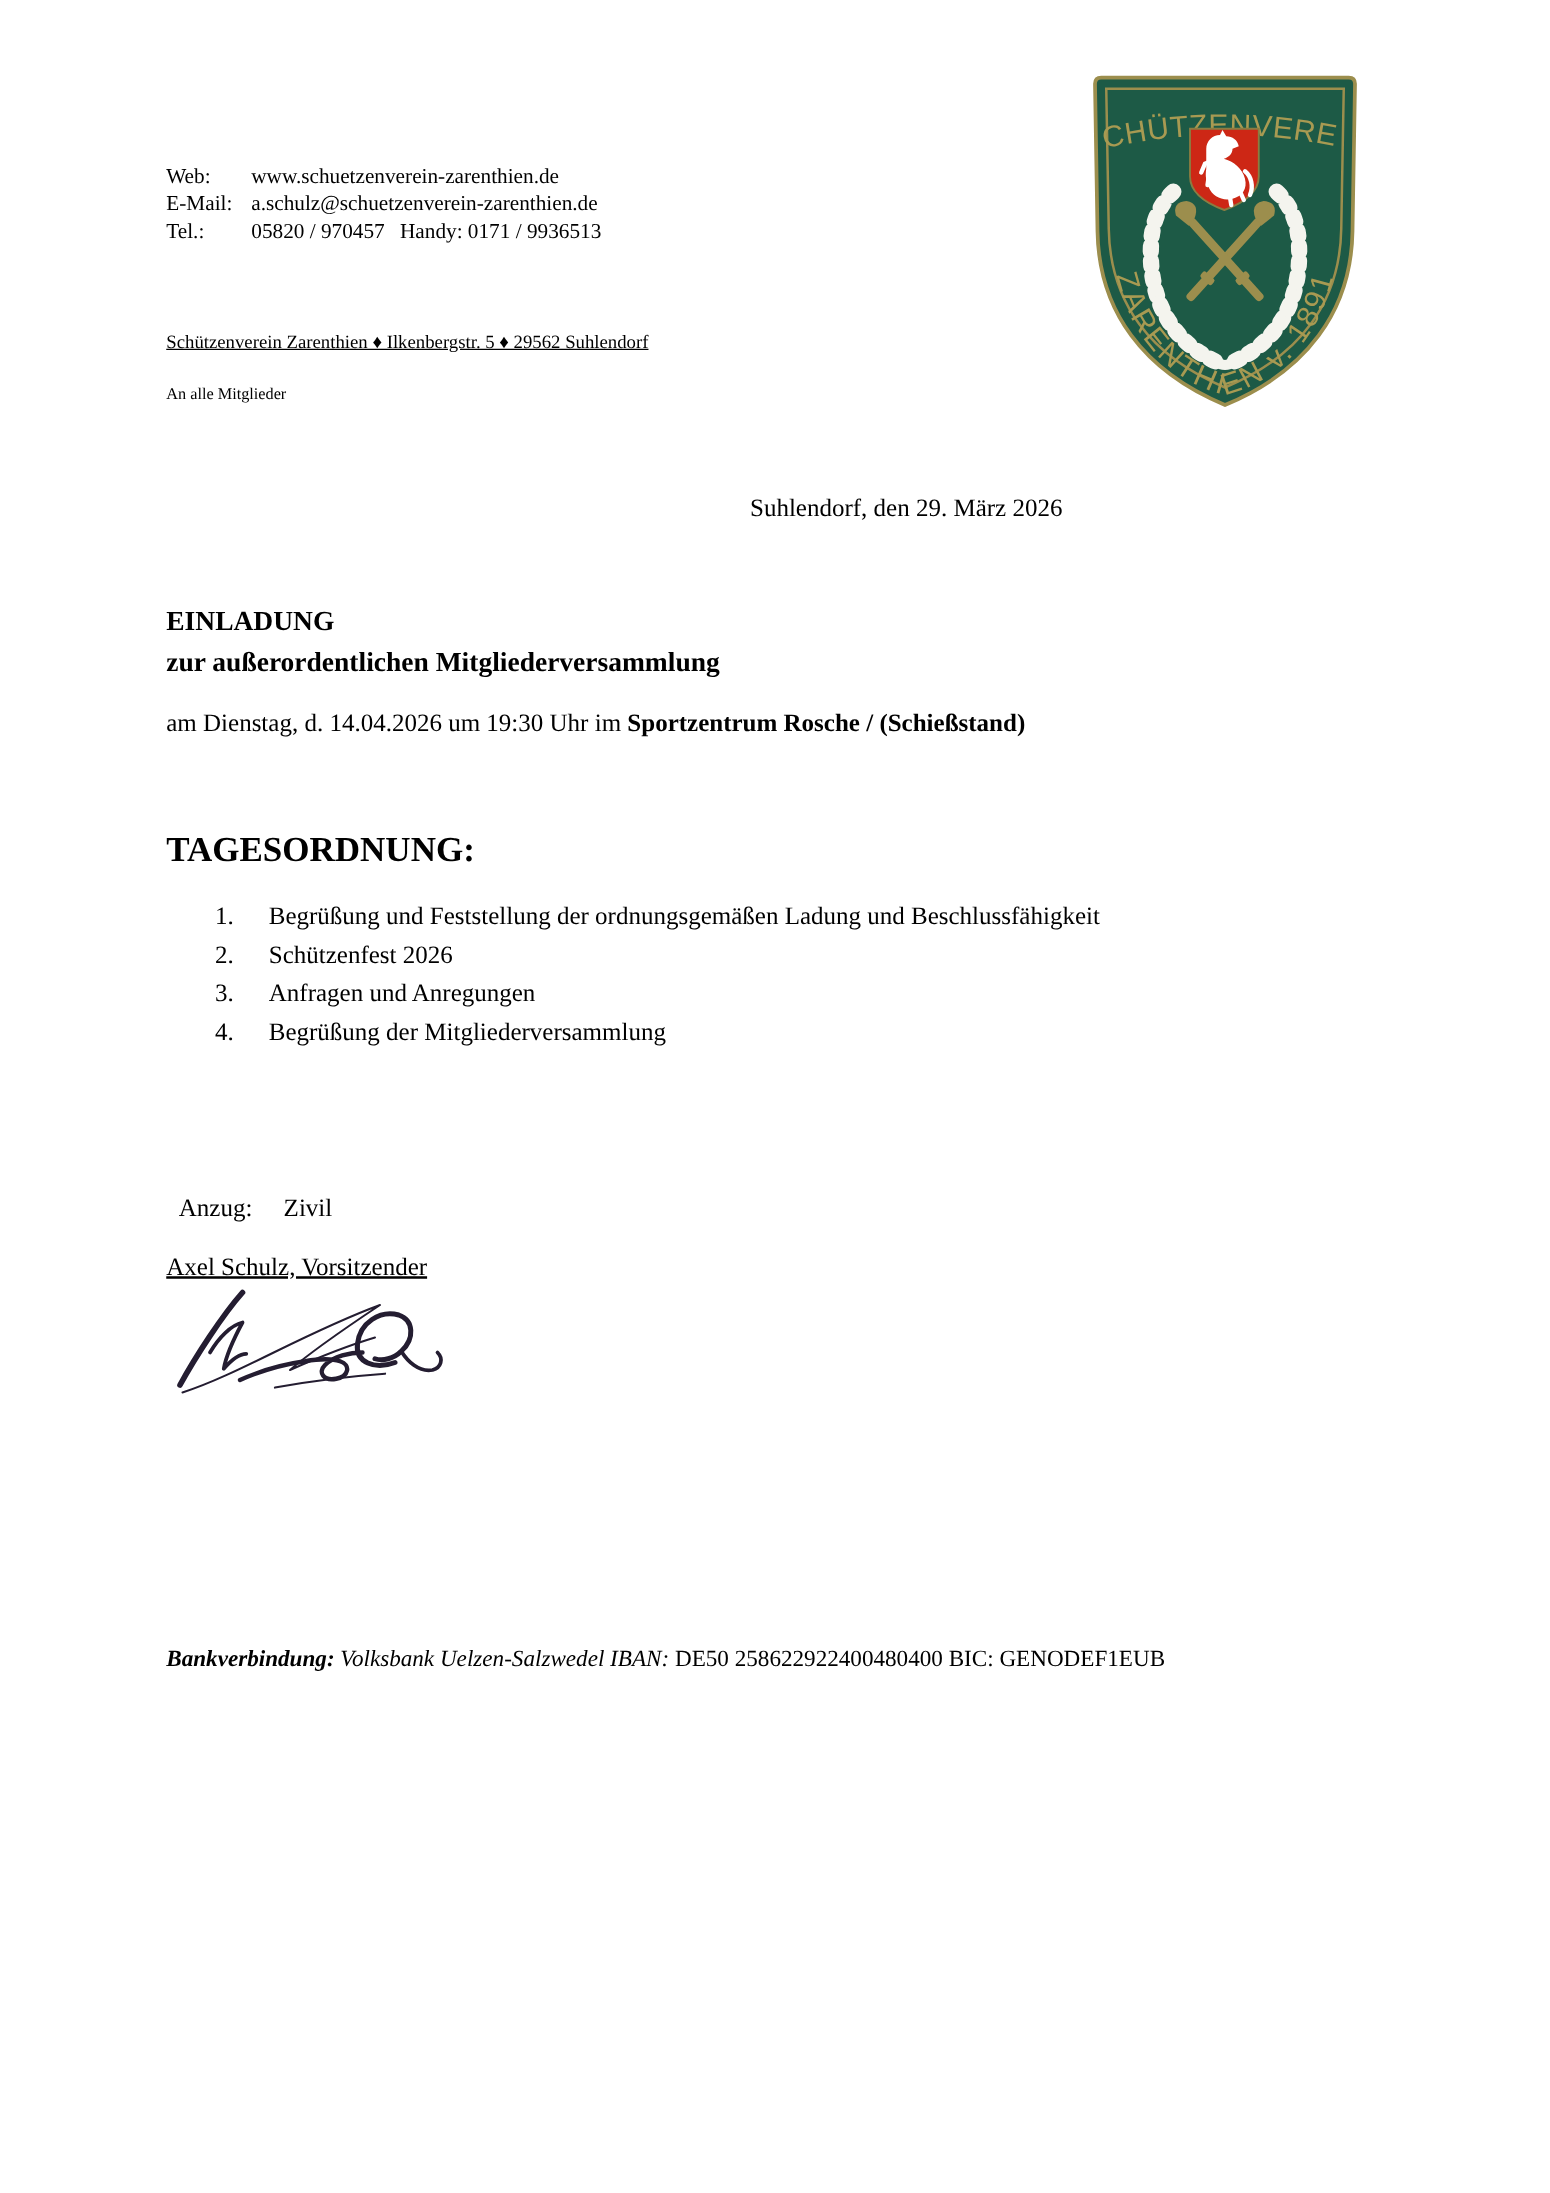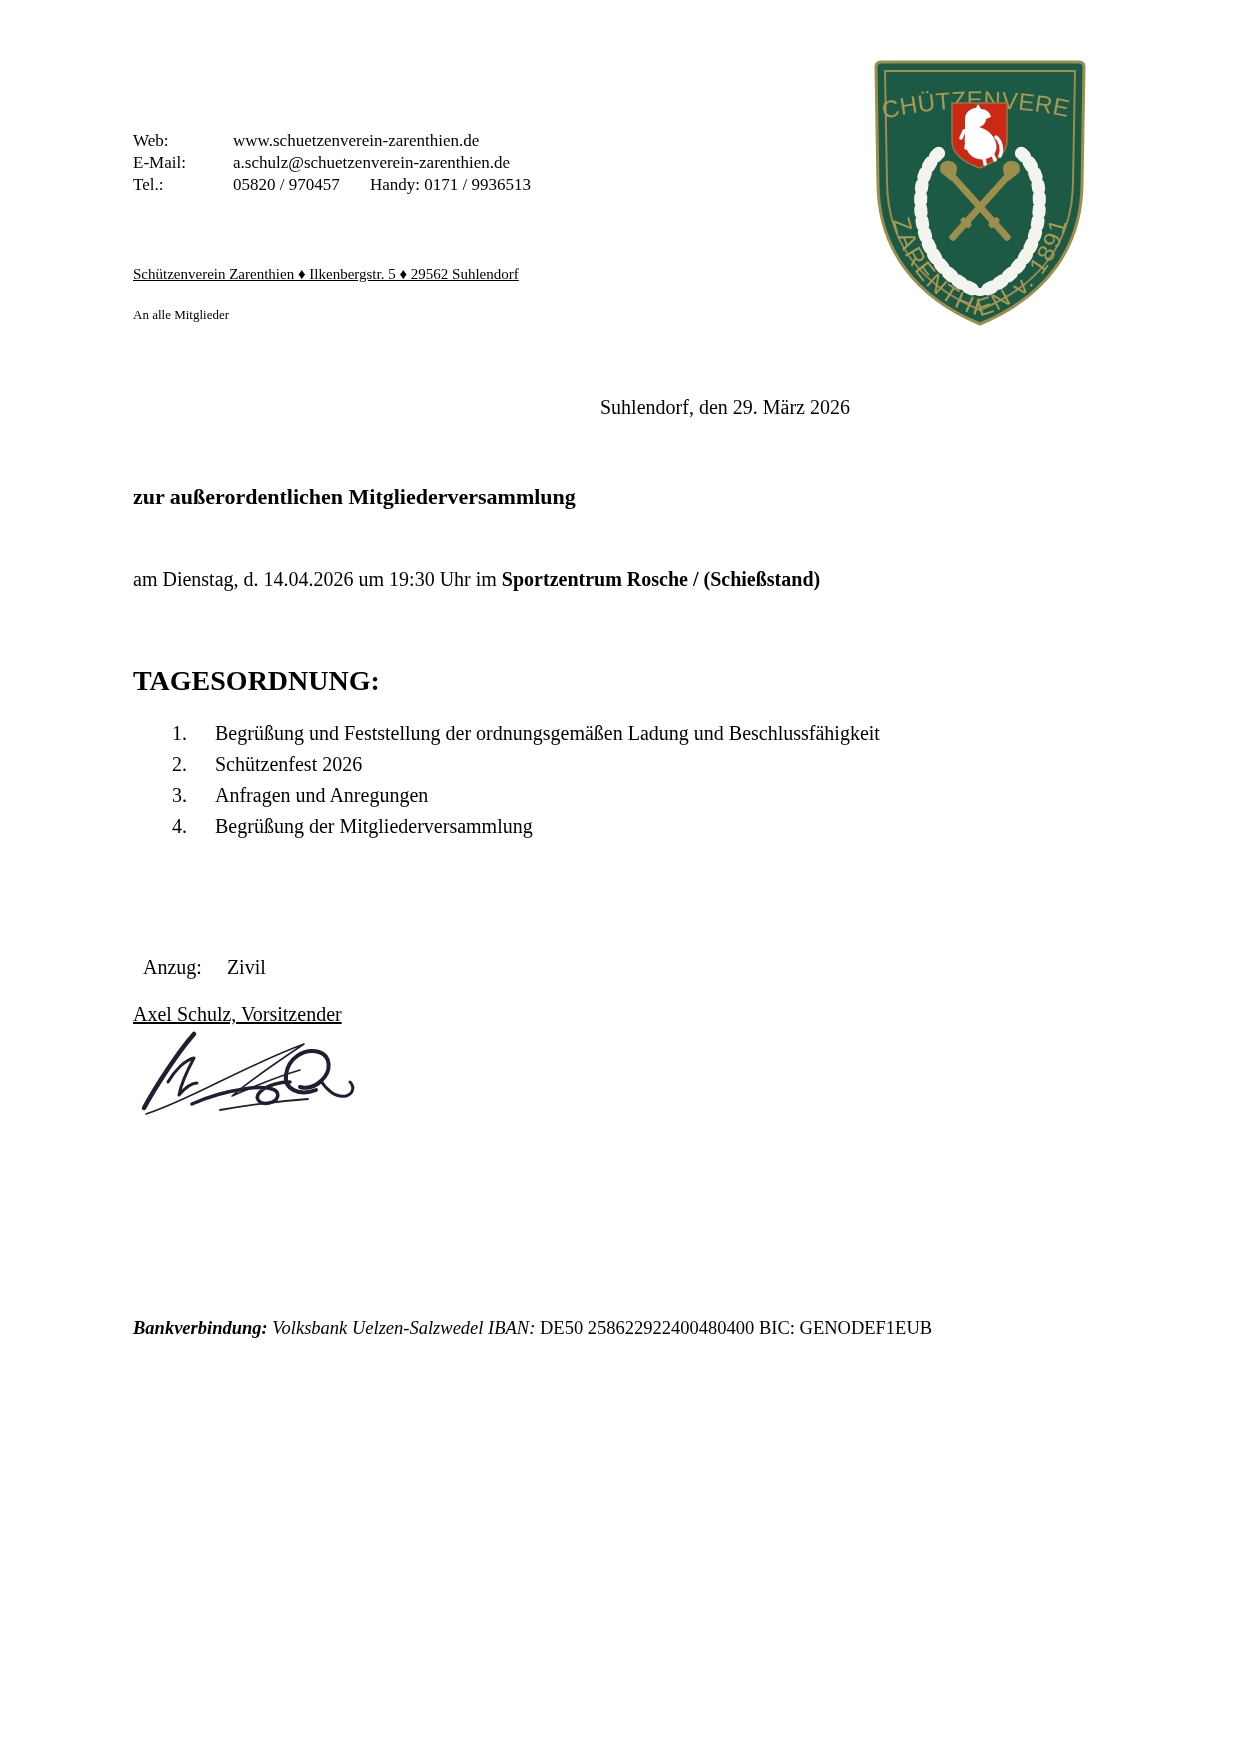--- a/index.html
+++ b/index.html
@@ -8,22 +8,22 @@
     width:1240px;height:1754px;
     background:#ffffff;
     font-family:"Liberation Serif", serif;
     color:#000000;
     overflow:hidden;
   }
   .abs{position:absolute;}
 
   
   .contact{left:133px;top:130px;font-size:17px;line-height:22px;}
-  .contact-row{display:grid;grid-template-columns:68px auto;gap:32px;}
-  .contact-row .handy{margin-left:26px;}
+  .contact-row{display:grid;grid-template-columns:68px auto;}
+  .contact-row .handy{margin-left:8px;}
 
   
   .sender{left:133px;top:266px;font-size:15px;text-decoration:underline;}
 
   .recipient{left:133px;top:307px;font-size:13px;}
 
   .date{left:600px;top:396px;width:492px;font-size:20px;text-align:left;}
 
   .title{left:133px;top:480px;font-size:22px;font-weight:bold;line-height:33px;}
 
@@ -123,20 +123,21 @@
     </svg>
   </div>
 
   <div class="abs sender">Schützenverein Zarenthien ♦ Ilkenbergstr. 5 ♦ 29562 Suhlendorf</div>
 
   <div class="abs recipient">An alle Mitglieder</div>
 
   <div class="abs date">Suhlendorf, den 29. März 2026</div>
 
   <div class="abs title">
+    <div>EINLADUNG</div>
     <div>zur außerordentlichen Mitgliederversammlung</div>
   </div>
 
   <div class="abs meeting">
     <span>am Dienstag, d. 14.04.2026 um 19:30 Uhr im</span>
     <span class="bold-part">Sportzentrum Rosche / (Schießstand)</span>
   </div>
 
   <div class="abs agenda-head">TAGESORDNUNG:</div>
 

